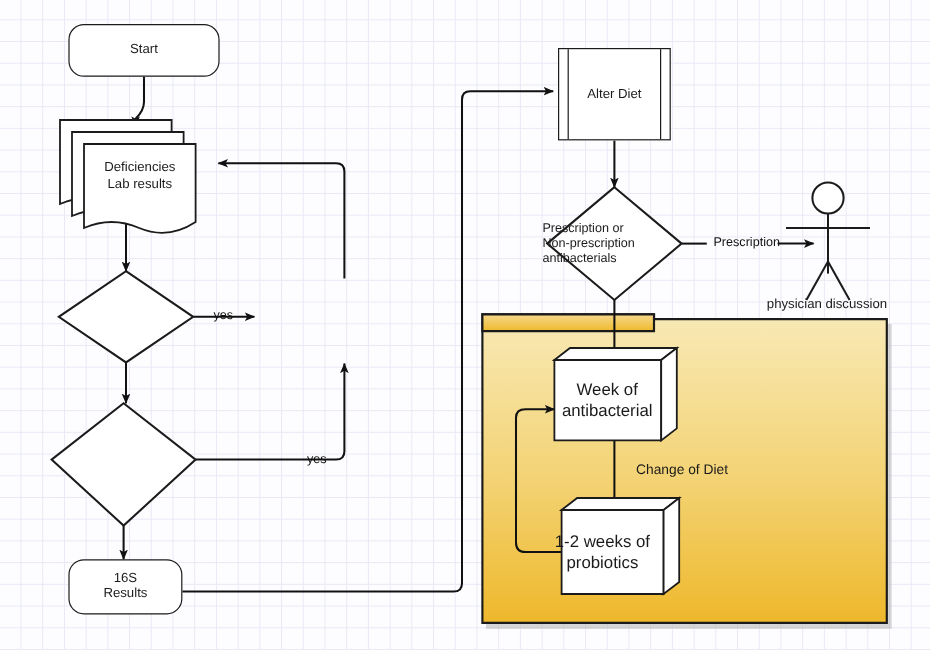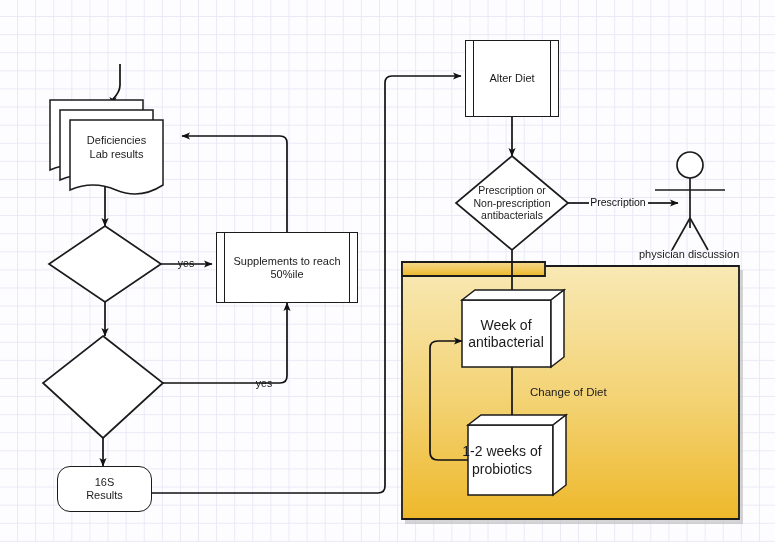--- a/index.html
+++ b/index.html
@@ -39,21 +39,21 @@
 
   .node-text{
     position:absolute;left:0;right:0;top:50%;
     transform:translateY(-50%);
     text-align:center;font-size:11px;color:#1b1b1b;
     line-height:1.22;white-space:pre-line;
   }
   .decision-text{
     position:absolute;left:0;right:0;top:50%;
     transform:translateY(-50%);
-    text-align:center;font-size:10.5px;color:#1b1b1b;
+    text-align:left;font-size:10.5px;color:#1b1b1b;
     line-height:1.2;white-space:pre-line;
   }
   .box3d-text{
     position:absolute;left:0;right:14px;top:50%;
     transform:translateY(-50%);
     text-align:center;font-size:14px;color:#1b1b1b;
     line-height:1.25;white-space:pre-line;
   }
   .container-title{
     position:absolute;font-weight:normal;font-size:11.5px;color:#1b1b1b;
@@ -142,31 +142,30 @@
 
     <g stroke="#1b1b1b" stroke-width="1.7" fill="none">
       <circle cx="690" cy="165" r="13" fill="#fff"></circle>
       <line x1="690" y1="178" x2="690" y2="228"></line>
       <line x1="655" y1="190" x2="725" y2="190"></line>
       <line x1="690" y1="218" x2="672" y2="250"></line>
       <line x1="690" y1="218" x2="708" y2="250"></line>
     </g>
   </svg>
 
+  <div class="node terminator" style="left:57px;top:20px;width:126px;height:44px;">
+    <div class="node-text">Start</div>
+  </div>
 
   <div class="node" style="left:70px;top:120px;width:93px;height:62px;">
     <div class="node-text" style="top:44%;">Deficiencies
 Lab results</div>
   </div>
 
 
-  <div class="node predef" style="left:216px;top:232px;width:142px;height:71px;">
-    <div class="node-text">Supplements to reach
-50%ile</div>
-  </div>
 
 
   <div class="node terminator" style="left:57px;top:466px;width:95px;height:46px;">
     <div class="node-text">16S
 Results</div>
   </div>
 
   <div class="node predef" style="left:465px;top:40px;width:94px;height:77px;padding-left:10px;">
     <div class="node-text">Alter Diet</div>
   </div>
@@ -188,15 +187,15 @@
   </div>
 
   <div class="container-title" style="left:530px;top:386px;">Change of Diet</div>
 
   <div class="actor-label" style="left:639px;top:248px;">physician discussion</div>
 
   <div class="edge-lbl" style="left:175px;top:258px;width:22px;">yes</div>
 
   <div class="edge-lbl" style="left:253px;top:378px;width:22px;">yes</div>
 
-  <div class="edge-lbl" style="left:586px;top:197px;width:64px;">Prescription</div>
+  <div class="edge-lbl" style="left:586px;top:197px;width:64px;text-align:right;">Prescription</div>
 
 </div>
 
 </body></html>

